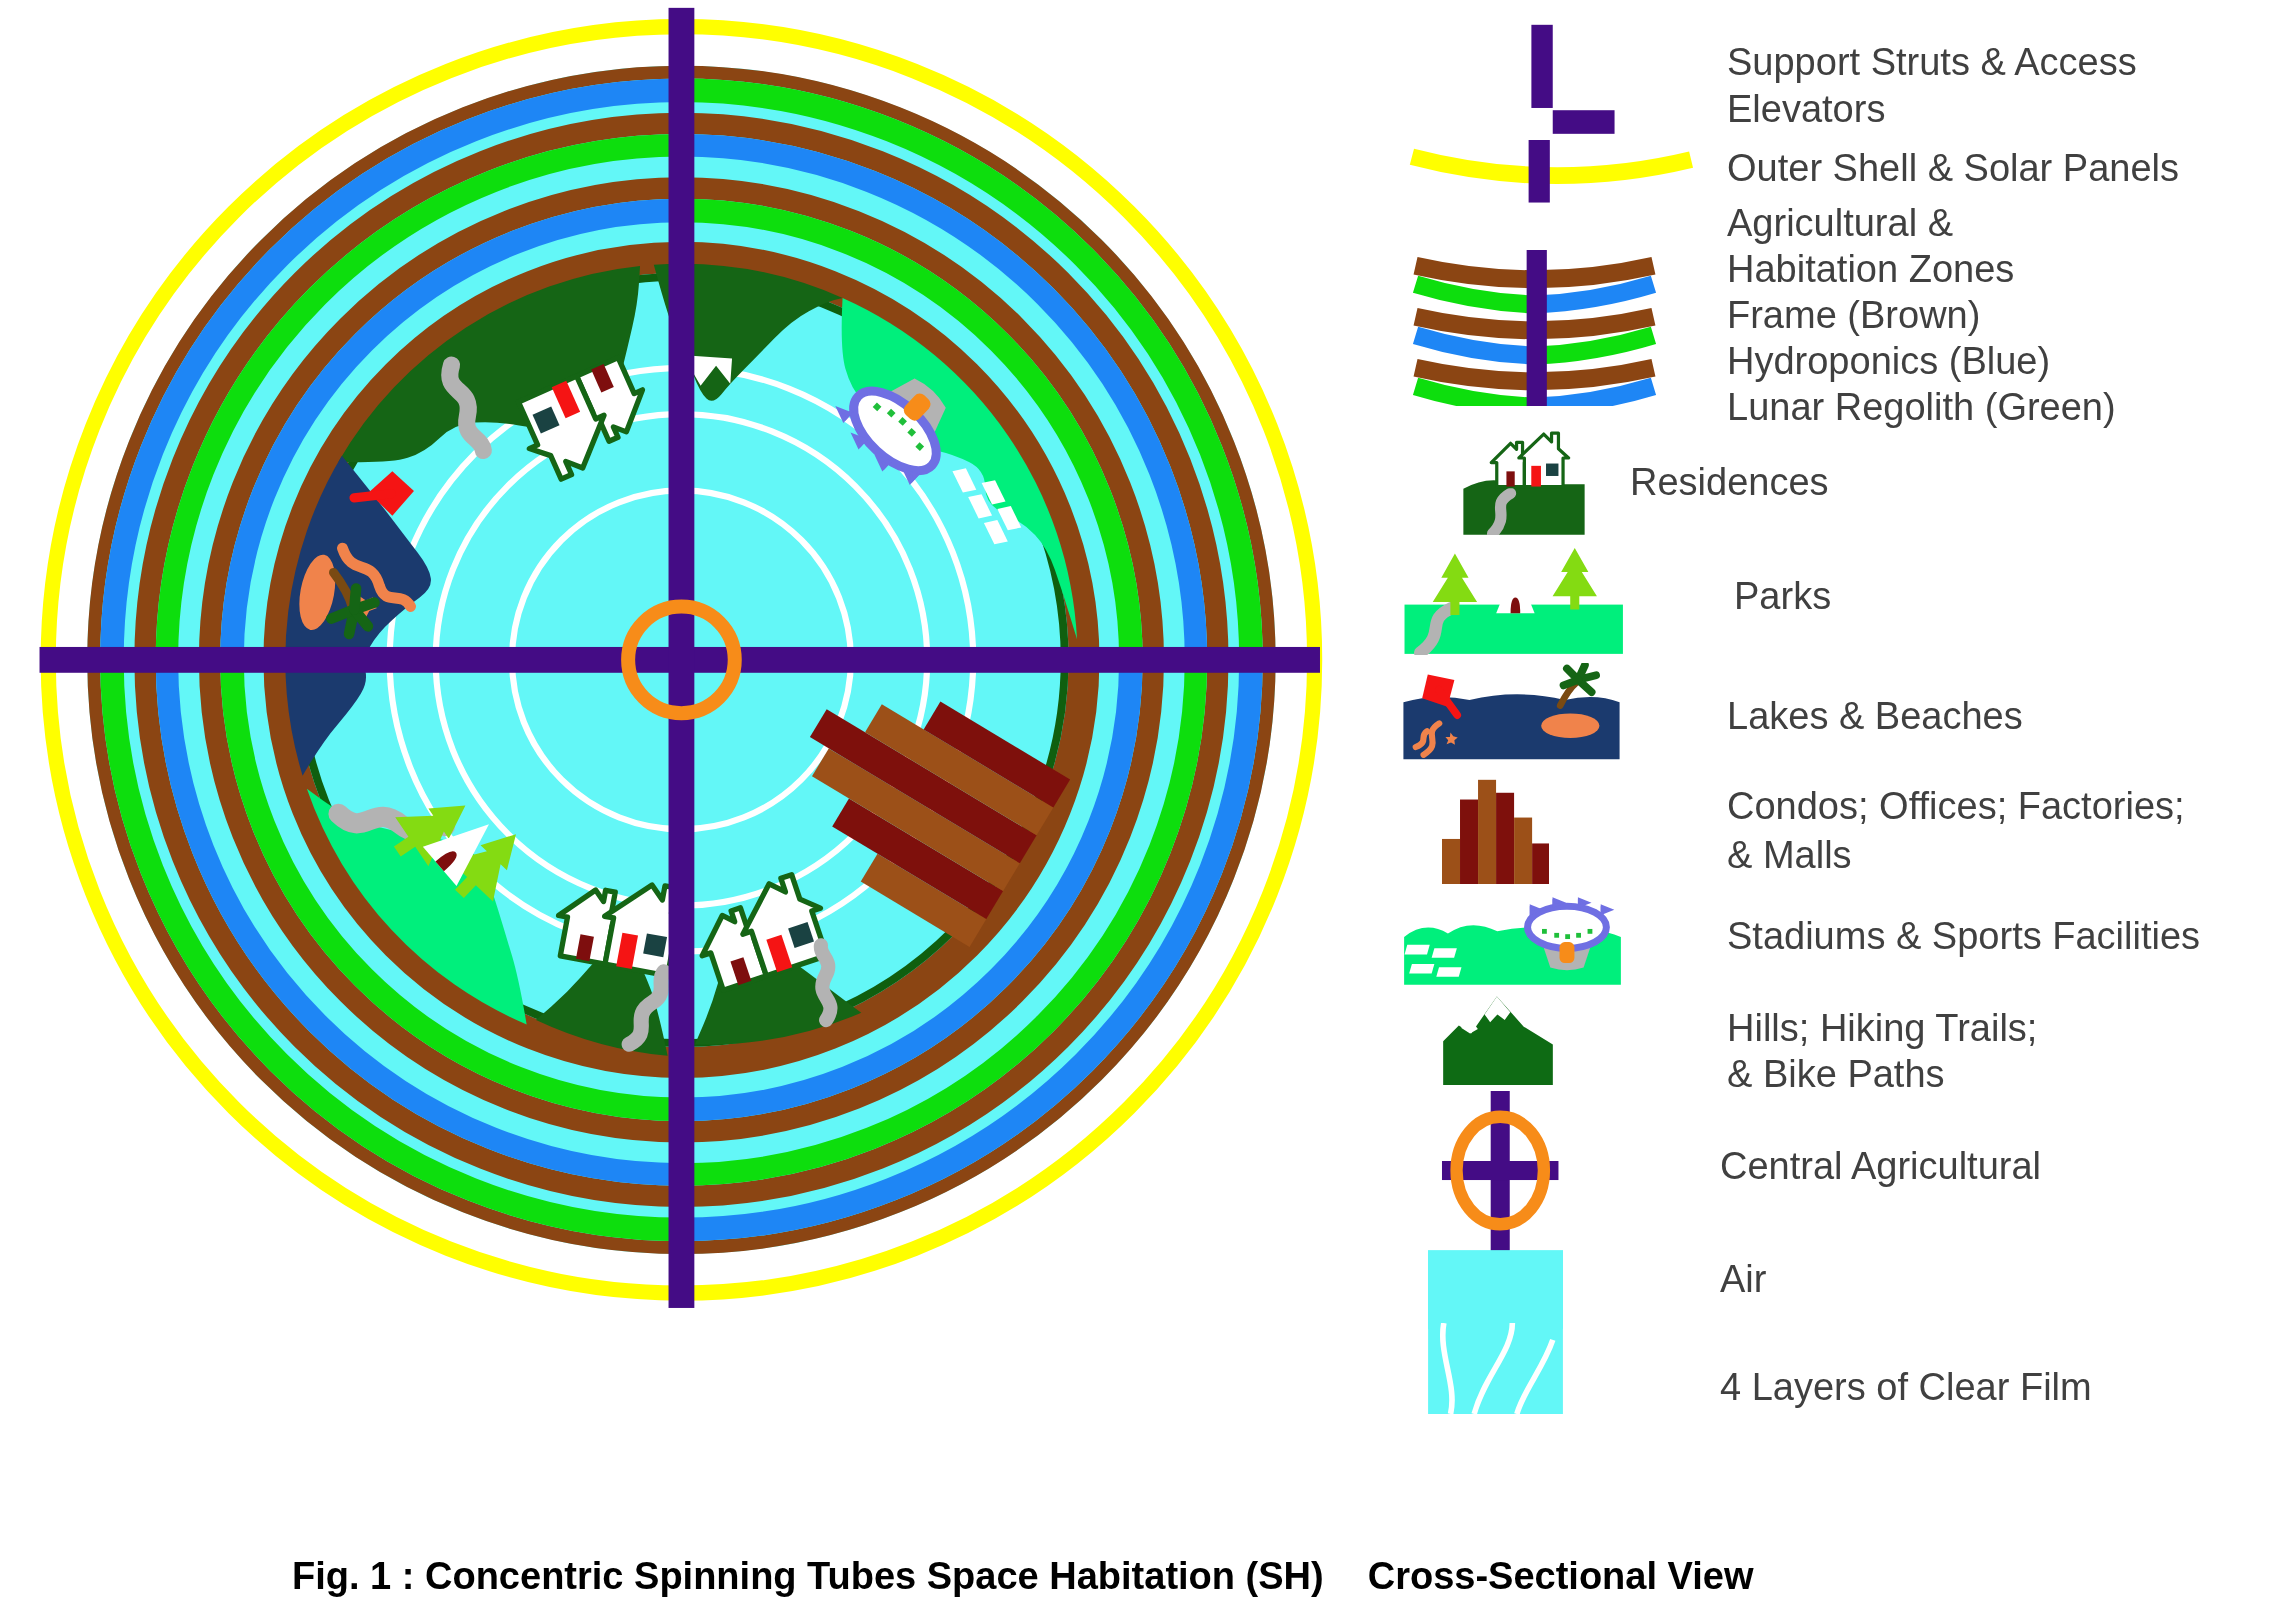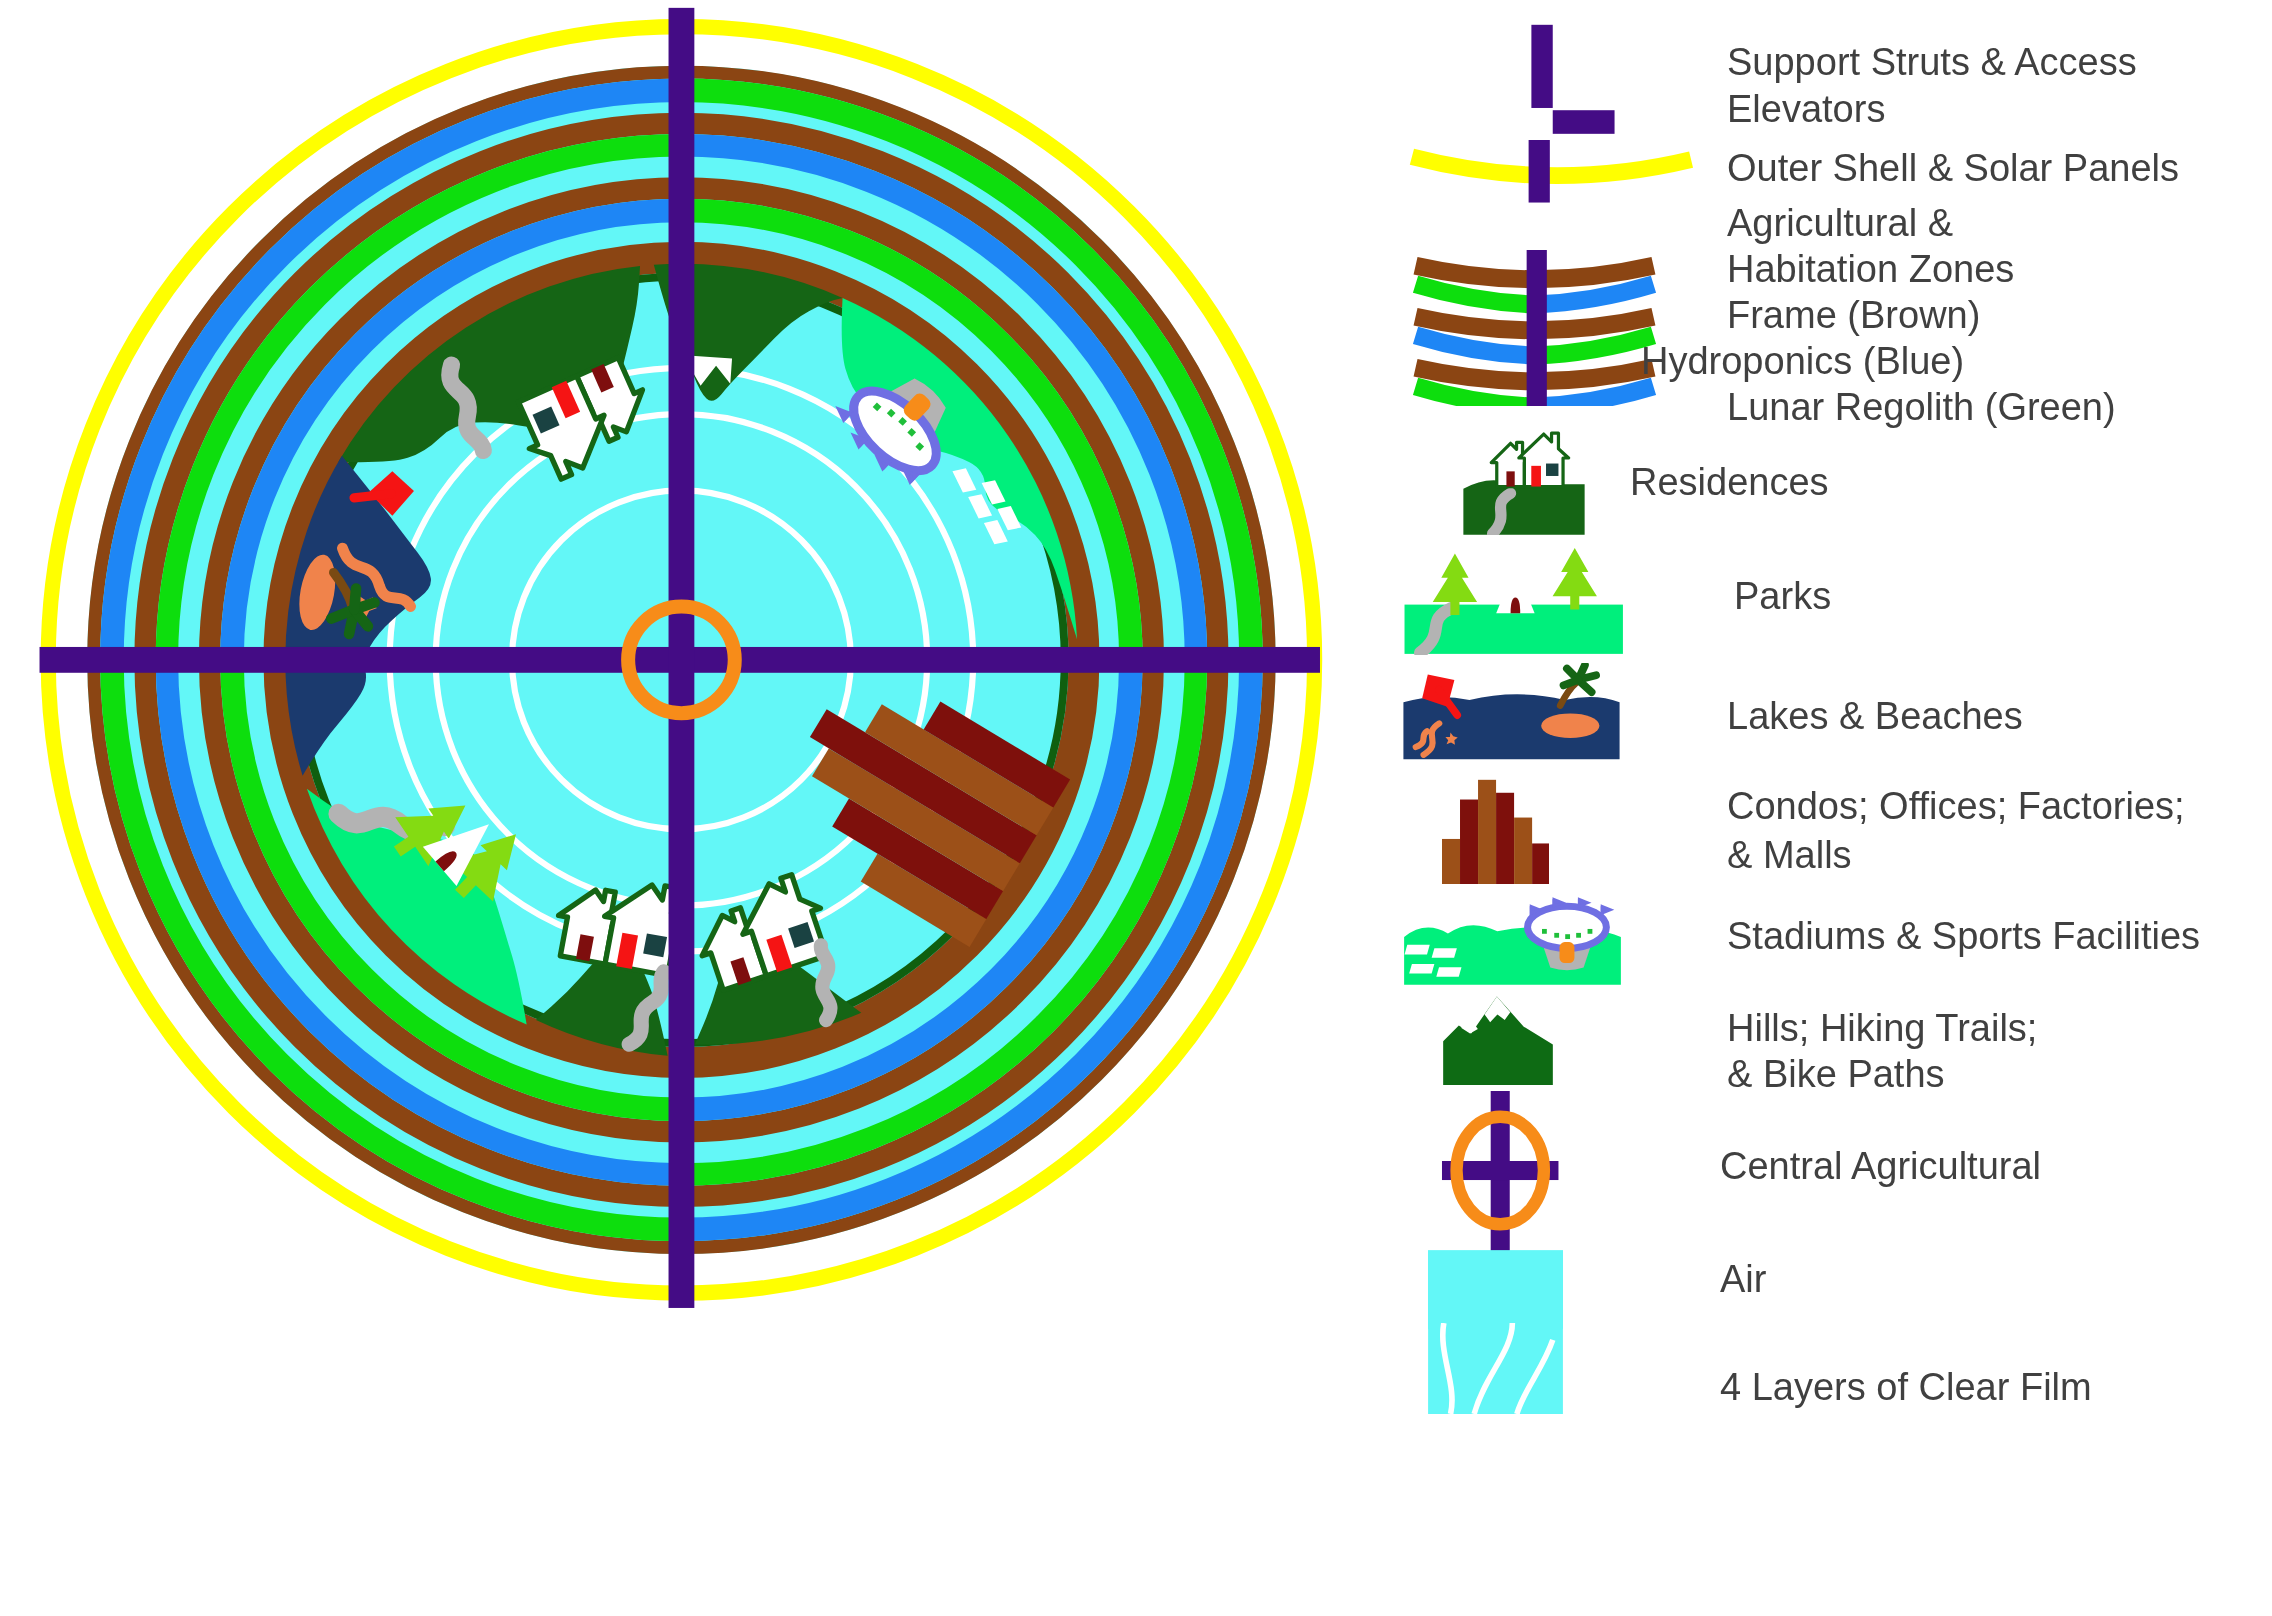--- a/index.html
+++ b/index.html
@@ -171,21 +171,21 @@
           <path d="M8,119 Q220,167 432,119" style="fill:none;stroke:#8B4513;stroke-width:32"></path>
           <path d="M8,243 Q114,275 220,279" style="fill:none;stroke:#0DDE0D;stroke-width:32"></path>
           <path d="M220,279 Q326,275 432,243" style="fill:none;stroke:#1E86F5;stroke-width:32"></path>
           <path d="M8,210 Q220,258 432,210" style="fill:none;stroke:#8B4513;stroke-width:32"></path>
         </g>
       <rect x="206" y="0" width="36" height="278" style="fill:var(--strut_purple)"></rect>
     </svg>
     <div class="lg-line" style="left:1727px;top:204px">Agricultural &amp;</div>
     <div class="lg-line" style="left:1727px;top:250px">Habitation Zones</div>
     <div class="lg-line" style="left:1727px;top:296px">Frame (Brown)</div>
-    <div class="lg-line" style="left:1641px;top:342px">Hydroponics (Blue)</div>
+    <div class="lg-line" style="left:1727px;top:342px">Hydroponics (Blue)</div>
     <div class="lg-line" style="left:1727px;top:388px">Lunar Regolith (Green)</div>
 
     <svg class="lg-icon" style="left:1460px;top:428px" width="128" height="107" viewBox="0 0 228 190">
       <path d="M6,190 L6,108 Q52,82 96,100 L222,100 L222,190 Z" style="fill:var(--terrain_green)"></path>
       <path d="M58,188 C92,152 52,138 90,116" style="fill:none;stroke:var(--path_gray);stroke-width:20;stroke-linecap:round"></path>
       <use href="#sym-house-pair" transform="translate(136,104) scale(0.82)"></use>
     </svg>
     <div class="lg-line" style="left:1630px;top:463px">Residences</div>
 
     <svg class="lg-icon" style="left:1403px;top:543px" width="222" height="112" viewBox="0 0 395 200">
@@ -255,15 +255,18 @@
       <g style="fill:none;stroke:#fff;stroke-width:10">
         <path d="M28,0 C18,55 52,110 40,162"></path>
         <path d="M150,0 C150,50 100,95 82,162"></path>
         <path d="M222,30 C205,80 170,120 158,162"></path>
       </g>
     </svg>
     <div class="lg-line" style="left:1720px;top:1368px">4 Layers of Clear Film</div>
 
   </div>
 
+  <div id="caption">
+    <span>Fig. 1 : Concentric Spinning Tubes Space Habitation (SH)</span><span class="gap"></span><span>Cross-Sectional View</span>
+  </div>
 
 </div>
 
 
 </body></html>

